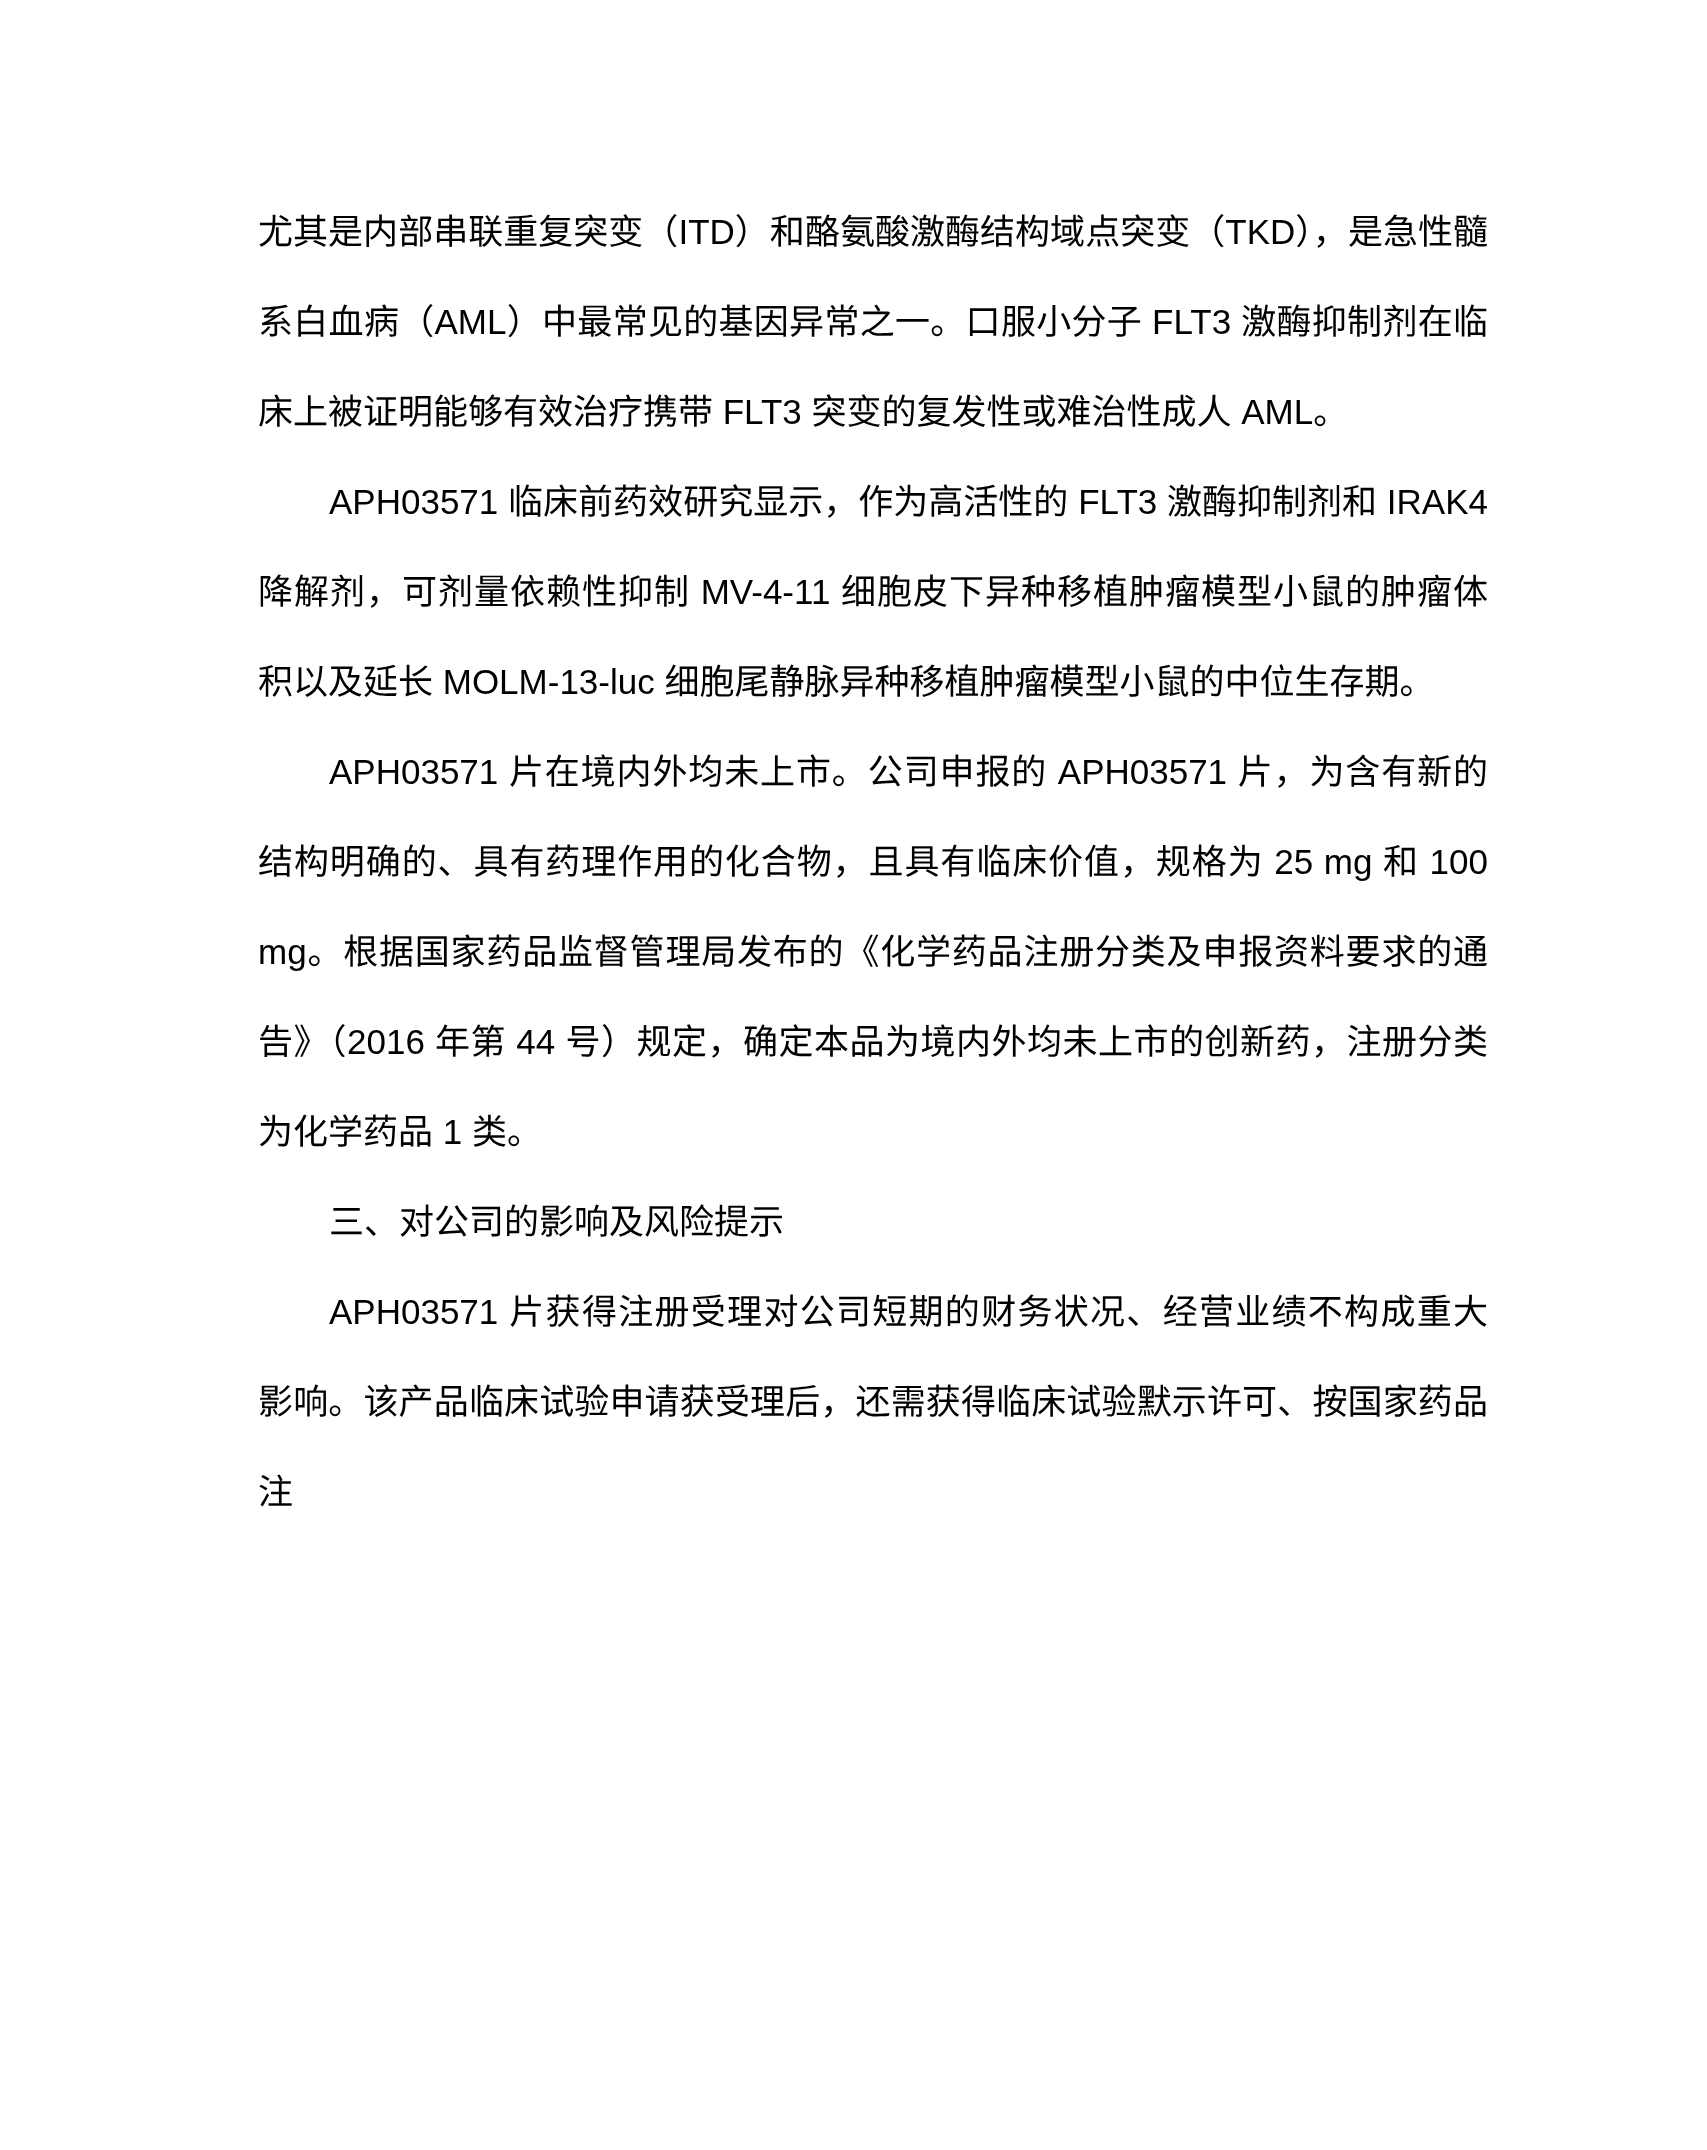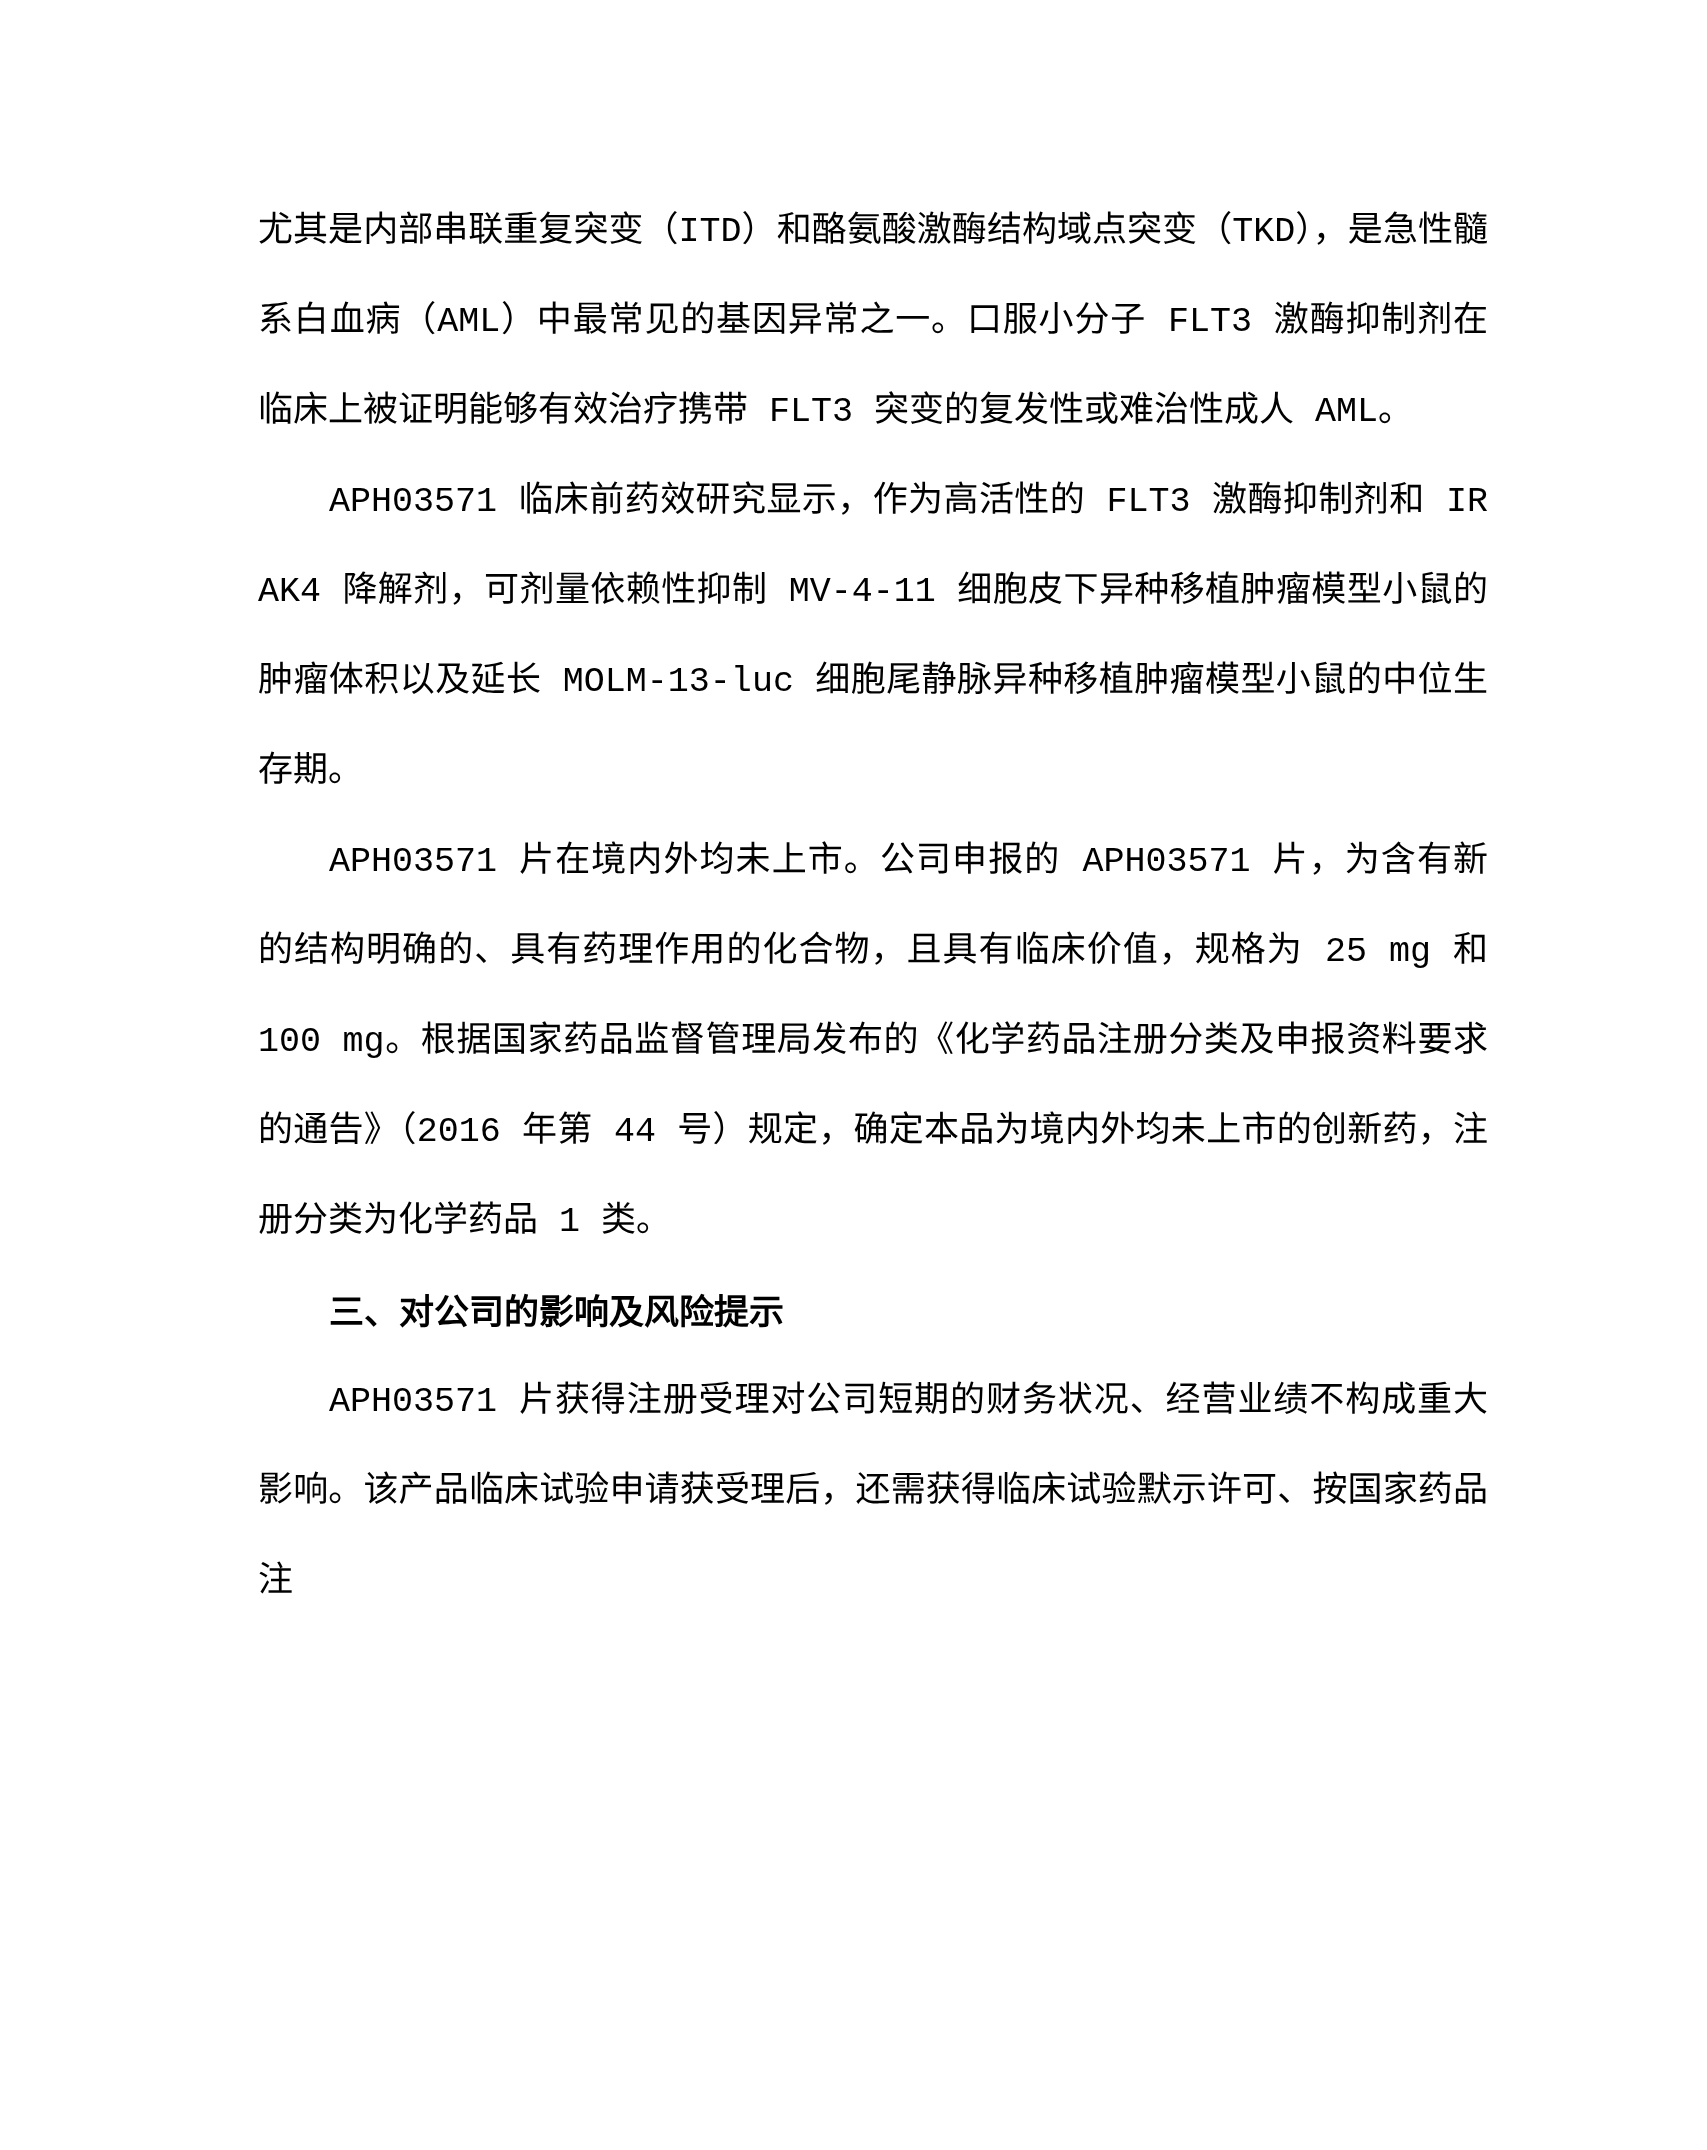--- a/index.html
+++ b/index.html
@@ -16,35 +16,35 @@
   }
   .doc-body {
     position: absolute;
     left: 258px;
     top: 187px;
     width: 1230px;
     color: #000000;
   }
   .para {
     margin: 0;
-    font-family: Liberation Mono, monospace;
+    font-family: Liberation Sans, sans-serif;
     font-size: 35px;
     line-height: 90px;
     text-align: justify;
     text-justify: inter-character;
     color: #000000;
     word-break: break-all;
     overflow-wrap: anywhere;
   }
   .indent {
     text-indent: 71px; 
   }
   .heading {
     font-family: "Liberation Sans", "DejaVu Sans", sans-serif;
-    font-weight: bold;
+    font-weight: normal;
     text-align: left;
   }
 </style>
 </head>
 <body>
 
 <div class="page">
   <div class="doc-body">
     <p class="para">尤其是内部串联重复突变（ITD）和酪氨酸激酶结构域点突变（TKD），是急性髓系白血病（AML）中最常见的基因异常之一。口服小分子 FLT3 激酶抑制剂在临床上被证明能够有效治疗携带 FLT3 突变的复发性或难治性成人 AML。</p>
     <p class="para indent">APH03571 临床前药效研究显示，作为高活性的 FLT3 激酶抑制剂和 IRAK4 降解剂，可剂量依赖性抑制 MV-4-11 细胞皮下异种移植肿瘤模型小鼠的肿瘤体积以及延长 MOLM-13-luc 细胞尾静脉异种移植肿瘤模型小鼠的中位生存期。</p>

